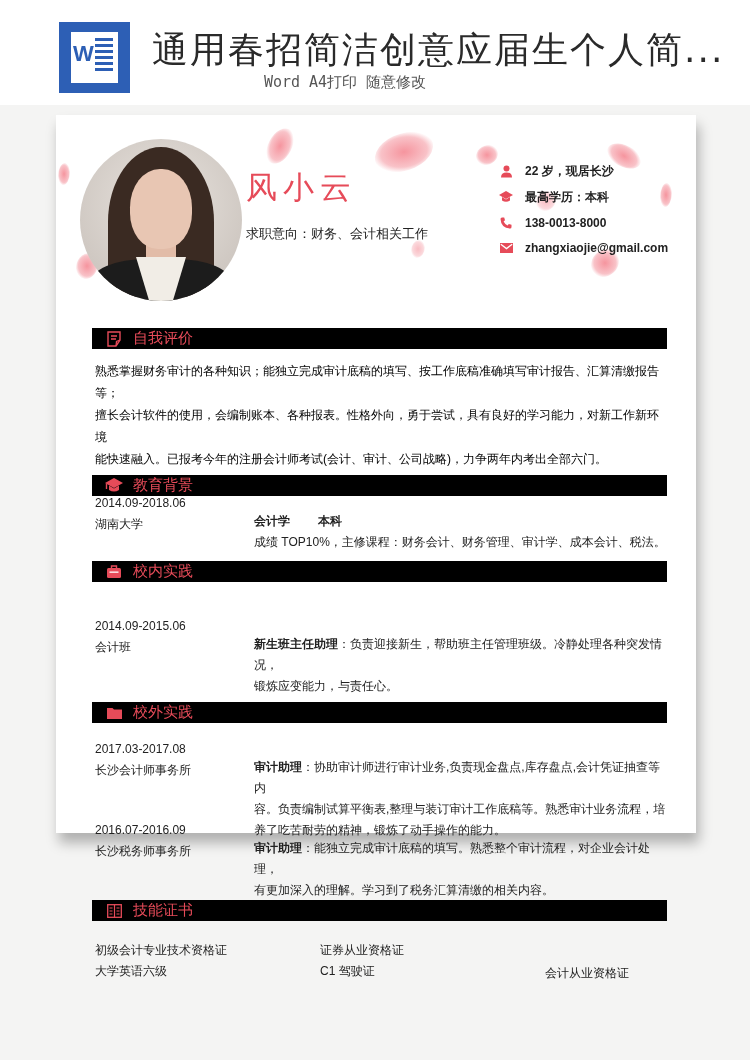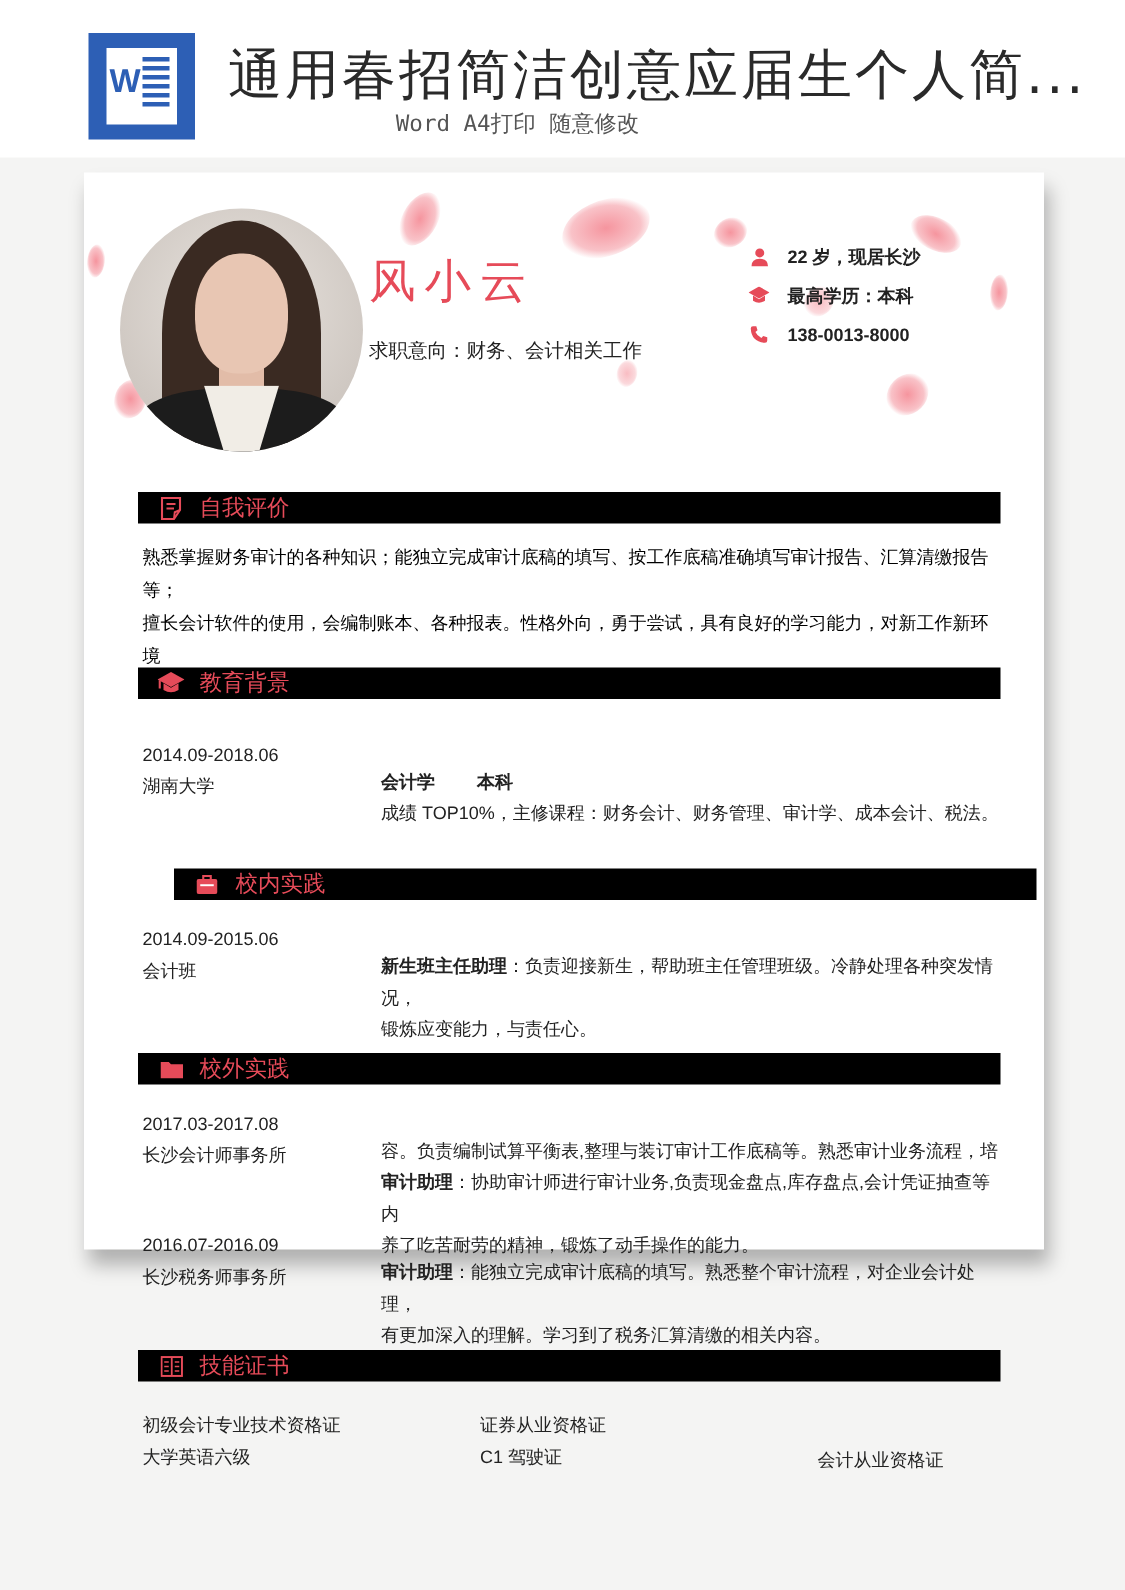--- a/index.html
+++ b/index.html
@@ -182,60 +182,69 @@
       <span>最高学历：本科</span>
     </div>
     <div class="contact-row">
       <span class="ic">
         <svg width="12" height="12" viewBox="0 0 12 12">
             <path d="M2 0.5 L4.2 0.5 L5 3.2 L3.6 4.4 Q4.8 7 7.6 8.4 L8.8 7 L11.5 7.8 L11.5 10 Q11.5 11.5 10 11.5 Q1 11 0.5 2 Q0.5 0.5 2 0.5 Z" fill="#e64b59"></path>
           </svg>
       </span>
       <span>138-0013-8000</span>
     </div>
+    <div class="contact-row">
+      <span class="ic">
+        <svg width="13" height="10" viewBox="0 0 13 10">
+            <rect x="0" y="0" width="13" height="10" fill="#e64b59"></rect>
+            <path d="M0.8 1.2 L6.5 5.6 L12.2 1.2" stroke="#fff" stroke-width="1.3" fill="none"></path>
+          </svg>
+      </span>
+      <span>zhangxiaojie@gmail.com</span>
+    </div>
   </div>
 
   <div class="sec-head" style="top:213px;">
     <span class="ic">
       <svg width="15" height="16" viewBox="0 0 15 16">
           <path d="M1 1 H13 V9 L9 15 H1 Z" fill="none" stroke="#e64b59" stroke-width="1.4"></path>
           <path d="M4 5 H10 M4 8 H9" stroke="#e64b59" stroke-width="1.3"></path>
           <path d="M9 15 L9.5 10.5 L13 9" fill="none" stroke="#e64b59" stroke-width="1.3"></path>
         </svg>
     </span>
     <span class="title">自我评价</span>
   </div>
   <div class="para" style="top:245px;">
     <div>熟悉掌握财务审计的各种知识；能独立完成审计底稿的填写、按工作底稿准确填写审计报告、汇算清缴报告等；</div>
     <div>擅长会计软件的使用，会编制账本、各种报表。性格外向，勇于尝试，具有良好的学习能力，对新工作新环境</div>
     <div>能快速融入。已报考今年的注册会计师考试(会计、审计、公司战略)，力争两年内考出全部六门。</div>
   </div>
 
-  <div class="sec-head" style="top:330px;">
+  <div class="sec-head" style="top:360px;">
     <span class="ic">
       <svg width="18" height="15" viewBox="0 0 18 15">
           <path d="M9 0 L18 5 L9 10 L0 5 Z" fill="#e64b59"></path>
           <path d="M4 7.5 L4 12 Q9 15 14 12 L14 7.5 L9 10.5 Z" fill="#e64b59"></path>
           <path d="M1.5 5.5 V11" stroke="#e64b59" stroke-width="1.4"></path>
         </svg>
     </span>
     <span class="title">教育背景</span>
   </div>
   <div class="row" style="top:378px;">
     <div class="left">
       <div>2014.09-2018.06</div>
       <div>湖南大学</div>
     </div>
     <div class="right">
       <div><b>会计学</b><b style="margin-left:28px;">本科</b></div>
       <div>成绩 TOP10%，主修课程：财务会计、财务管理、审计学、成本会计、税法。</div>
     </div>
   </div>
 
-  <div class="sec-head" style="top:464px;margin-left:24px;">
+  <div class="sec-head" style="top:446px;">
     <span class="ic">
       <svg width="14" height="13" viewBox="0 0 14 13">
           <rect x="0" y="3" width="14" height="10" rx="1.5" fill="#e64b59"></rect>
           <path d="M4.5 3 V1 H9.5 V3" fill="none" stroke="#e64b59" stroke-width="1.4"></path>
           <rect x="2.5" y="6.5" width="9" height="1.3" fill="#fff"></rect>
         </svg>
     </span>
     <span class="title">校内实践</span>
   </div>
   <div class="row" style="top:501px;">
@@ -256,22 +265,22 @@
         </svg>
     </span>
     <span class="title">校外实践</span>
   </div>
   <div class="row" style="top:624px;">
     <div class="left">
       <div>2017.03-2017.08</div>
       <div>长沙会计师事务所</div>
     </div>
     <div class="right">
+      <div><b>审计助理</b><span>：协助审计师进行审计业务,负责现金盘点,库存盘点,会计凭证抽查等内</span></div>
       <div>容。负责编制试算平衡表,整理与装订审计工作底稿等。熟悉审计业务流程，培</div>
-      <div><b>审计助理</b><span>：协助审计师进行审计业务,负责现金盘点,库存盘点,会计凭证抽查等内</span></div>
       <div>养了吃苦耐劳的精神，锻炼了动手操作的能力。</div>
     </div>
   </div>
   <div class="row" style="top:705px;">
     <div class="left">
       <div>2016.07-2016.09</div>
       <div>长沙税务师事务所</div>
     </div>
     <div class="right">
       <div><b>审计助理</b><span>：能独立完成审计底稿的填写。熟悉整个审计流程，对企业会计处理，</span></div>

